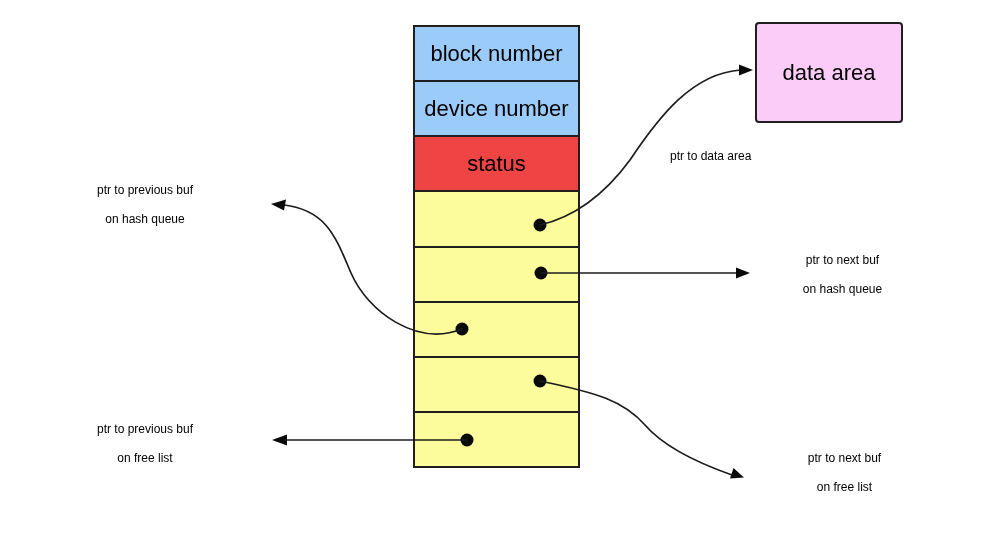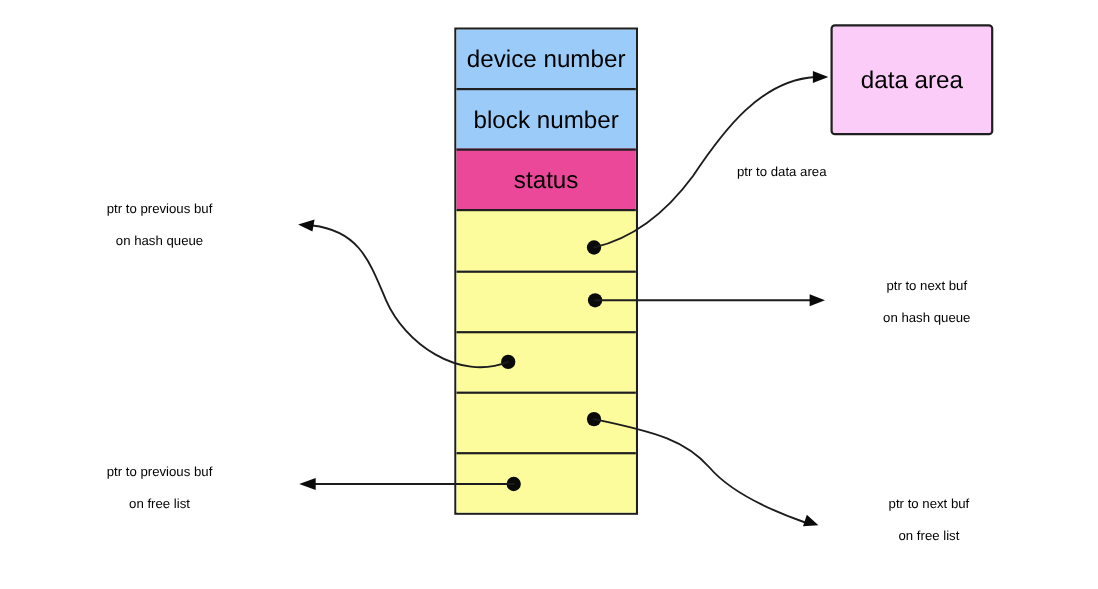--- a/index.html
+++ b/index.html
@@ -76,23 +76,23 @@
   .overlay path { fill: none; stroke: #1c1c1c; stroke-width: 1.7; stroke-linecap: round; }
   .overlay circle { fill: #0a0a0a; }
   .overlay polygon { fill: #0a0a0a; }
 </style>
 </head>
 <body>
 
 <div class="canvas">
 
   <div class="stack">
+    <div class="cell" style="background-color: rgb(155, 203, 248);">block number</div>
     <div class="cell" style="background-color: rgb(155, 203, 248);">device number</div>
-    <div class="cell" style="background-color: rgb(155, 203, 248);">block number</div>
-    <div class="cell" style="background-color: #ec4899;">status</div>
+    <div class="cell" style="background-color: #ef4444;">status</div>
     <div class="cell" style="background-color: rgb(252, 252, 156);"></div>
     <div class="cell" style="background-color: rgb(252, 252, 156);"></div>
     <div class="cell" style="background-color: rgb(252, 252, 156);"></div>
     <div class="cell" style="background-color: rgb(252, 252, 156);"></div>
     <div class="cell" style="background-color: rgb(252, 252, 156);"></div>
   </div>
 
   <div class="data-area" style="background-color: rgb(251, 204, 248);">data area</div>
 
   <div class="lbl lbl-data-area">ptr to data area</div>

